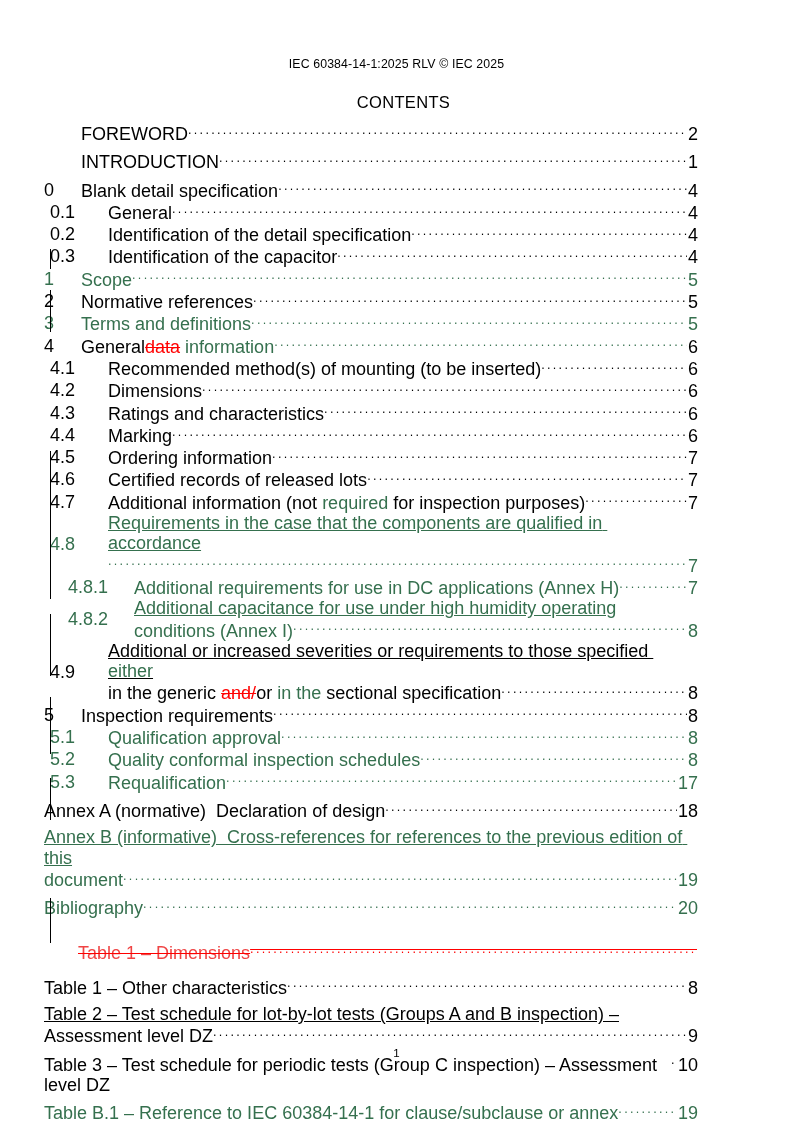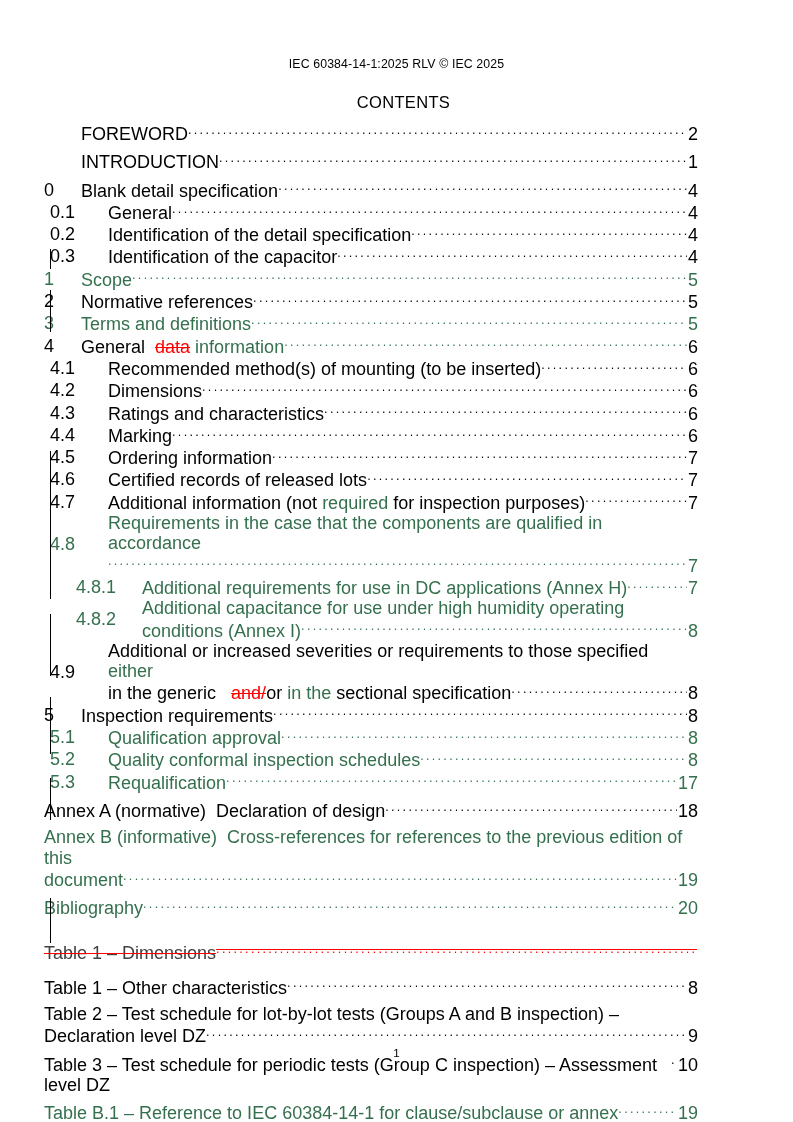--- a/index.html
+++ b/index.html
@@ -63,21 +63,21 @@
     color: #000000;
   }
 
   
   .num {
     flex: 0 0 auto;
     white-space: pre;
   }
   .lvl1 > .num { width: 37px; }
   .lvl2 > .num { width: 58px; margin-left: 6px; }
-  .lvl3 > .num { width: 66px; margin-left: 32px; }
+  .lvl3 > .num { width: 66px; margin-left: 24px; }
 
   
   .body-col {
     flex: 1 1 auto;
     min-width: 0;
     position: relative;
   }
 
   .line {
     display: flex;
@@ -109,44 +109,44 @@
   }
 
   .pg {
     flex: 0 0 auto;
     text-align: right;
     white-space: pre;
     padding-left: 1px;
   }
 
   
-  .cont { display: flex; align-items: baseline; width: 100%; }
+  .cont { display: flex; align-items: baseline; width: 100%; text-decoration: underline; }
 
   
   .ins { color: #35704e; }
   .ins .leader::after { color: #35704e; }
 
   .del {
-    color: #404040;
+    color: #ef4444;
     text-decoration: line-through;
     text-decoration-color: #ff0000;
+    margin-left: 34px;
   }
   .del .leader::after {
     color: #ff0000;
     text-decoration: line-through;
     text-decoration-color: #ff0000;
   }
   .del .pg { text-decoration: line-through; }
 
   span.ins-run { color: #35704e; }
   span.del-run {
     color: #ff0000;
     text-decoration: line-through;
     text-decoration-color: #ff0000;
-    margin-left: 10px;
   }
   span.blk-run { color: #000000; text-decoration: none; }
 
   
   .gap-sm { height: 6px; }
   .gap-lg { height: 23px; }
 
   
   .changebar {
     position: absolute;
@@ -535,21 +535,21 @@
 
     <div class="gap-sm"></div>
 
     <div class="toc-entry lvl1">
       <span class="num" style="width:0"></span>
       <span class="body-col">
         <span class="cont">
           <span class="txt">Table 2 – Test schedule for lot-by-lot tests (Groups A and B inspection) –</span>
         </span>
         <span class="line">
-          <span class="txt">Declaration level DZ</span>
+          <span class="txt">Assessment level DZ</span>
           <span class="leader"></span>
           <span class="pg">9</span>
         </span>
       </span>
     </div>
 
     <div class="gap-sm"></div>
 
     <div class="toc-entry lvl1">
       <span class="num" style="width:0"></span>

